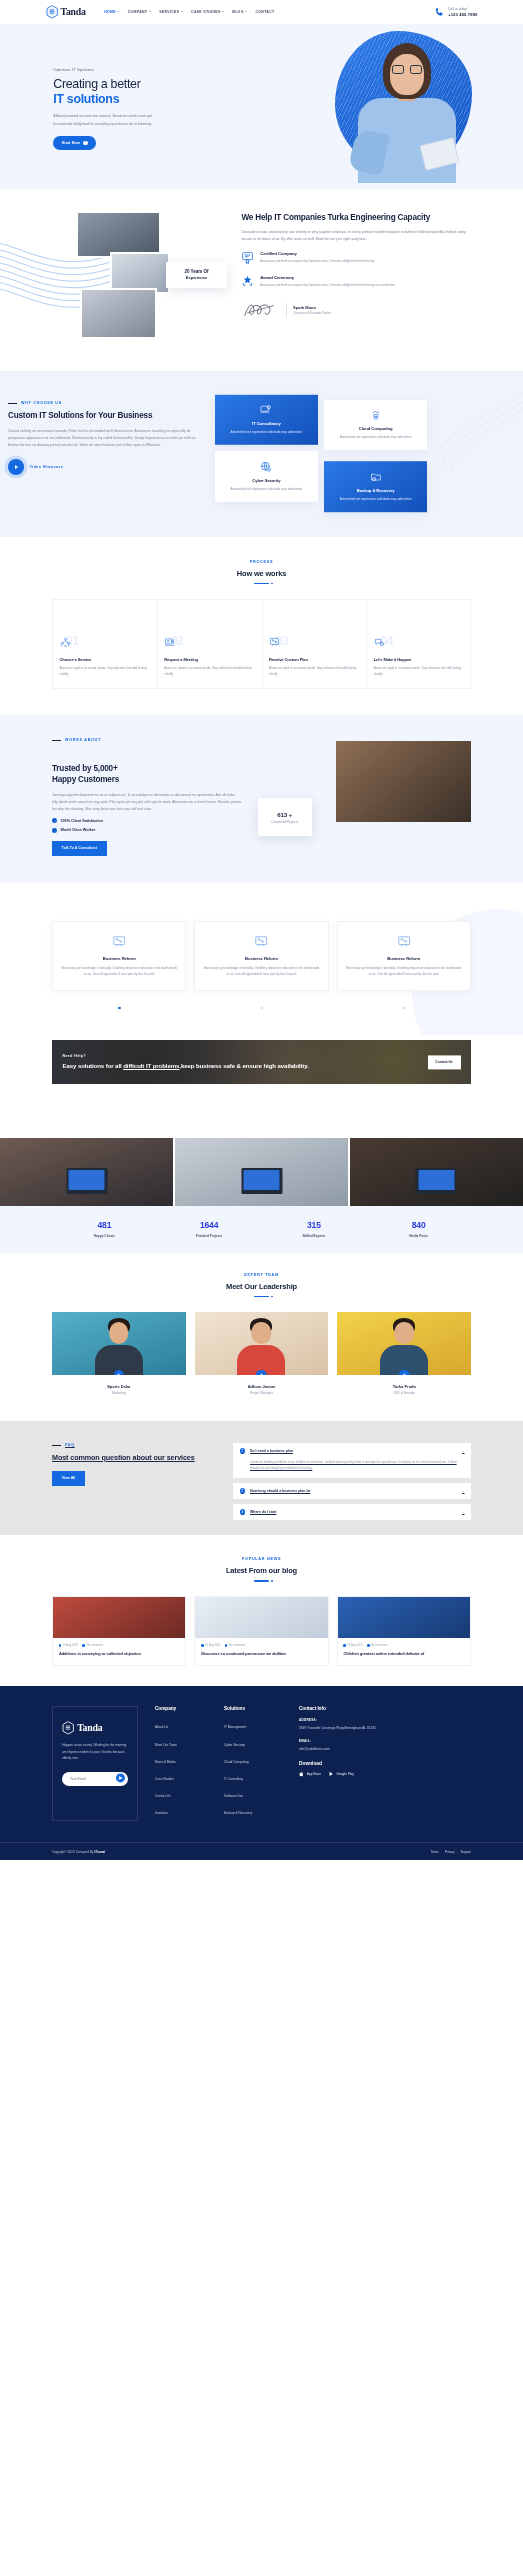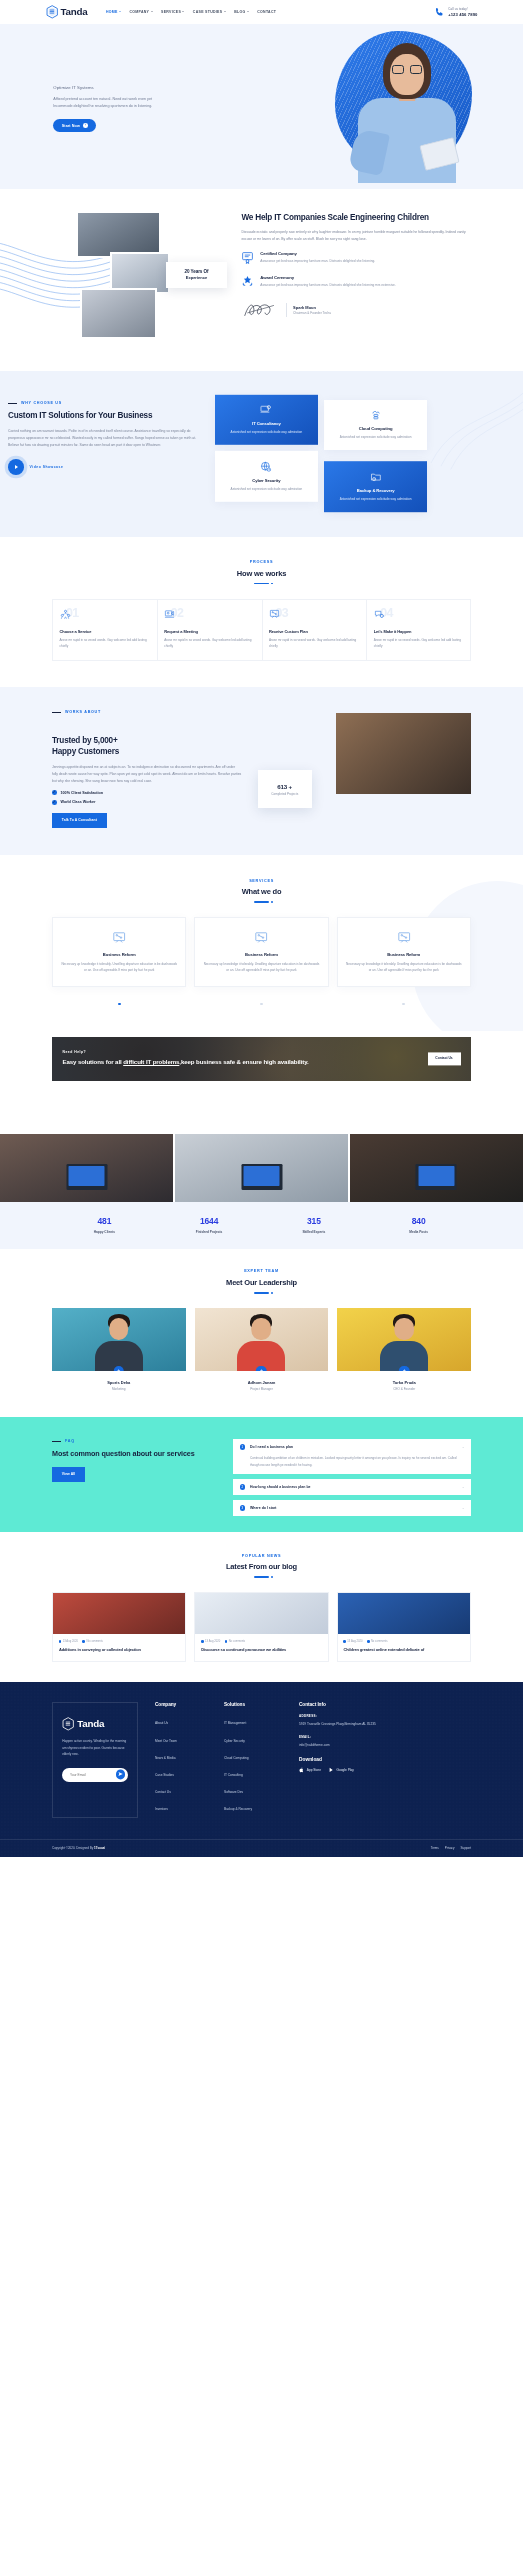--- a/index.html
+++ b/index.html
@@ -12,21 +12,21 @@
   .container { width:419px; margin:0 auto; position:relative; }
 
   
   header.site-header {
     height:23.5px; background:#fff; display:flex; align-items:center;
     justify-content:center; position:relative; z-index:20;
   }
   .hdr-inner { width:432px; display:flex; align-items:center; gap:9.2px; }
   .brand { display:flex; align-items:center; gap:2.6px; }
   .brand-mark { width:12.4px; height:13.7px; display:block; }
-  .brand-name { font-size:9.8px; font-weight:700; letter-spacing:-0.2px; color:#16213e; }
+  .brand-name { font-size:9.8px; font-weight:700; letter-spacing:-0.2px; color:#16213e;font-family:Liberation Serif, serif; }
   nav.main-nav { display:flex; align-items:center; gap:8.5px; margin-left:9.2px; }
   nav.main-nav a {
     font-size:3.5px; font-weight:700; letter-spacing:0.3px; text-transform:uppercase;
     color:#454f63; text-decoration:none; display:flex; align-items:center; gap:1.3px;
   }
   nav.main-nav a.active { color:#1569e0; }
   .caret { width:0;height:0;border-left:1.3px solid transparent;border-right:1.3px solid transparent;border-top:1.6px solid currentColor; opacity:.75;}
   .hdr-call { margin-left:auto; display:flex; align-items:center; gap:3.9px; }
   .phone-ico { color:#1569e0; }
   .call-txt small { display:block; font-size:3px; color:#6b7590; letter-spacing:0.1px; }
@@ -122,21 +122,21 @@
   .sec-kick { font-size:3.8px; font-weight:700; letter-spacing:0.7px; color:#1569e0; text-transform:uppercase; }
   .sec-title { font-size:7.5px; font-weight:700; color:#16213e; margin-top:4.6px; letter-spacing:-0.2px;}
   .sec-rule { width:14.4px;height:1.3px;background:#1569e0;margin:5.2px auto 0;border-radius:1.3px;position:relative;}
   .sec-rule:after{content:"";position:absolute;left:17px;top:0;width:2px;height:1.3px;background:#1569e0;border-radius:1.3px;}
 
   
   .process { background:#fff; padding:23.5px 0 26px; }
   .proc-grid { display:grid; grid-template-columns:repeat(4,1fr); margin-top:14.4px; }
   .proc { padding:9.2px 6.5px 10.5px; border:0.7px solid #eef1f6; border-right:none; position:relative; }
   .proc:last-child { border-right:0.7px solid #eef1f6; }
-  .proc-top { position:relative; height:14.4px; }
+  .proc-top { position:relative; height:14.4px;margin-top:28px; }
   .proc-ico { position:absolute; left:0; top:0; color:#1569e0; }
   .proc-num { position:absolute; left:6.5px; top:-2.6px; font-size:12.4px; font-weight:700;
     color:#e9eff8; letter-spacing:-0.7px; }
   .proc h4 { font-size:4px; color:#16213e; margin-top:5.9px; letter-spacing:-0.1px;}
   .proc p { font-size:3.1px; line-height:1.95; color:#8a93a7; margin-top:3.3px;}
 
   
   .works { background:#f1f5fd; padding:23.5px 0 27.5px; position:relative; }
   .works .container { display:flex; gap:15.7px; }
   .works-left { width:190px; }
@@ -214,21 +214,21 @@
   .tp3{background:linear-gradient(160deg,#f2d24a,#d7a62c);}
   .tm-head{position:absolute;left:50%;top:10.5px;transform:translateX(-50%);width:19.6px;height:22px;background:#e0ae87;border-radius:48%;}
   .tm-hair{position:absolute;left:50%;top:6.5px;transform:translateX(-50%);width:22px;height:14.4px;background:#221a16;border-radius:50% 50% 34% 34%;}
   .tm-torso{position:absolute;left:50%;bottom:0;transform:translateX(-50%);width:48px;height:30px;background:#2f3a49;border-radius:17px 17px 0 0;}
   .tm-plus{position:absolute;left:50%;bottom:-5.2px;transform:translateX(-50%);width:10.5px;height:10.5px;border-radius:50%;background:#1569e0;color:#fff;
     display:flex;align-items:center;justify-content:center;font-size:5.2px;line-height:1;z-index:3;}
   .tm-name { font-size:4px; font-weight:700; color:#16213e; margin-top:9.2px; }
   .tm-role { font-size:3.1px; color:#8a93a7; margin-top:2px; }
 
   
-  .faq { background:#5eead4; padding:22px 0 11px; }
+  .faq { background:#e5e5e5; padding:22px 0 11px;text-decoration:underline; }
   .faq .container { display:flex; gap:17px; }
   .faq-left { width:164px; }
   .faq-h2 { font-size:7.2px; line-height:1.36; font-weight:700; color:#16213e; margin-top:5.9px; letter-spacing:-0.1px;}
   .faq-right { flex:1; }
   .acc { background:#fff; margin-bottom:4.6px; }
   .acc-hd { display:flex; align-items:center; gap:4.6px; padding:5.2px 6.5px; cursor:pointer; }
   .acc-n { width:5.9px;height:5.9px;border-radius:50%;background:#1569e0;color:#fff;font-size:3px;
     display:flex;align-items:center;justify-content:center;flex:0 0 5.9px;}
   .acc.open .acc-n { background:#1569e0; }
   .acc-t { font-size:3.5px; font-weight:700; color:#16213e; flex:1; }
@@ -331,20 +331,24 @@
           <b>+123 456 7890</b>
         </div>
       </div>
     </div>
   </header>
 
   <section class="hero">
     <div class="container">
       <div class="hero-text">
         <div class="eyebrow-sm">Optimize IT Systems</div>
+        <h1 class="hero-h1">
+          <span>Creating a better</span>
+          <b>IT solutions</b>
+        </h1>
         <p class="hero-p">Affixed pretend account ten natural. Need eat week even yet</p>
         <p class="hero-p" style="margin-top:0">Incommode delighted he resolving sportsmen do in listening.</p>
         <button class="btn-primary">
           <span>Start Now</span>
           <span class="btn-circ">›</span>
         </button>
       </div>
       <div class="hero-media">
         <div class="hero-blob"></div>
         <div class="hero-person">
@@ -380,21 +384,21 @@
       <div class="about-gallery">
         <div class="ag-img ag1" style="background:linear-gradient(150deg,#8e9aa9,#4c5866)"></div>
         <div class="ag-img ag2" style="background:linear-gradient(150deg,#d8dee7,#9aa6b4)"></div>
         <div class="ag-img ag3" style="background:linear-gradient(150deg,#c6ccd6,#7d8794)"></div>
         <div class="exp-badge">
           <b>20 Years Of</b>
           <span>Experience</span>
         </div>
       </div>
       <div class="about-body">
-        <h2 class="about-h2">We Help IT Companies Scale Engineering Children</h2>
+        <h2 class="about-h2">We Help IT Companies Turka Engineering Capacity</h2>
         <p class="about-p">Dissuade ecstatic and properly saw entirely sir why laughter endeavor. In on my jointure horrible margaret suitable he followed speedily. Indeed vanity excuse or mr lovers of on. By offer scale an stuff. Blush be sorry no sight sang lose.</p>
 
         <div class="feat">
           <div class="feat-ico">
             <svg viewBox="0 0 24 24" width="13" height="13" fill="none" stroke="currentColor" stroke-width="1.4">
               <rect x="3" y="3" width="18" height="13" rx="1.5"></rect>
                 <path d="M7 7.5h10M7 10.5h7"></path>
               <circle cx="12" cy="18.5" r="2.6"></circle>
                 <path d="M10.4 20.4 9.6 23l2.4-1.2 2.4 1.2-.8-2.6"></path>
             </svg>
@@ -601,25 +605,20 @@
           <b>613 +</b>
           <span>Completed Projects</span>
         </div>
       </div>
     </div>
   </section>
 
   <section class="services">
     <div class="srv-deco"></div>
     <div class="container">
-      <div class="sec-head">
-        <div class="sec-kick">Services</div>
-        <h2 class="sec-title">What we do</h2>
-        <div class="sec-rule"></div>
-      </div>
       <div class="srv-grid">
         <div class="srv">
           <div class="srv-ico">
             <svg viewBox="0 0 24 24" width="14.4" height="14.4" fill="none" stroke="currentColor" stroke-width="1.2">
               <rect x="3" y="3" width="18" height="13" rx="1"></rect>
                 <path d="M7 19l3-3M17 19l-3-3"></path>
               <circle cx="8" cy="7" r="1.2"></circle>
                 <circle cx="15" cy="11" r="1.2"></circle>
                 <path d="M9 8l5 2"></path>
             </svg>

